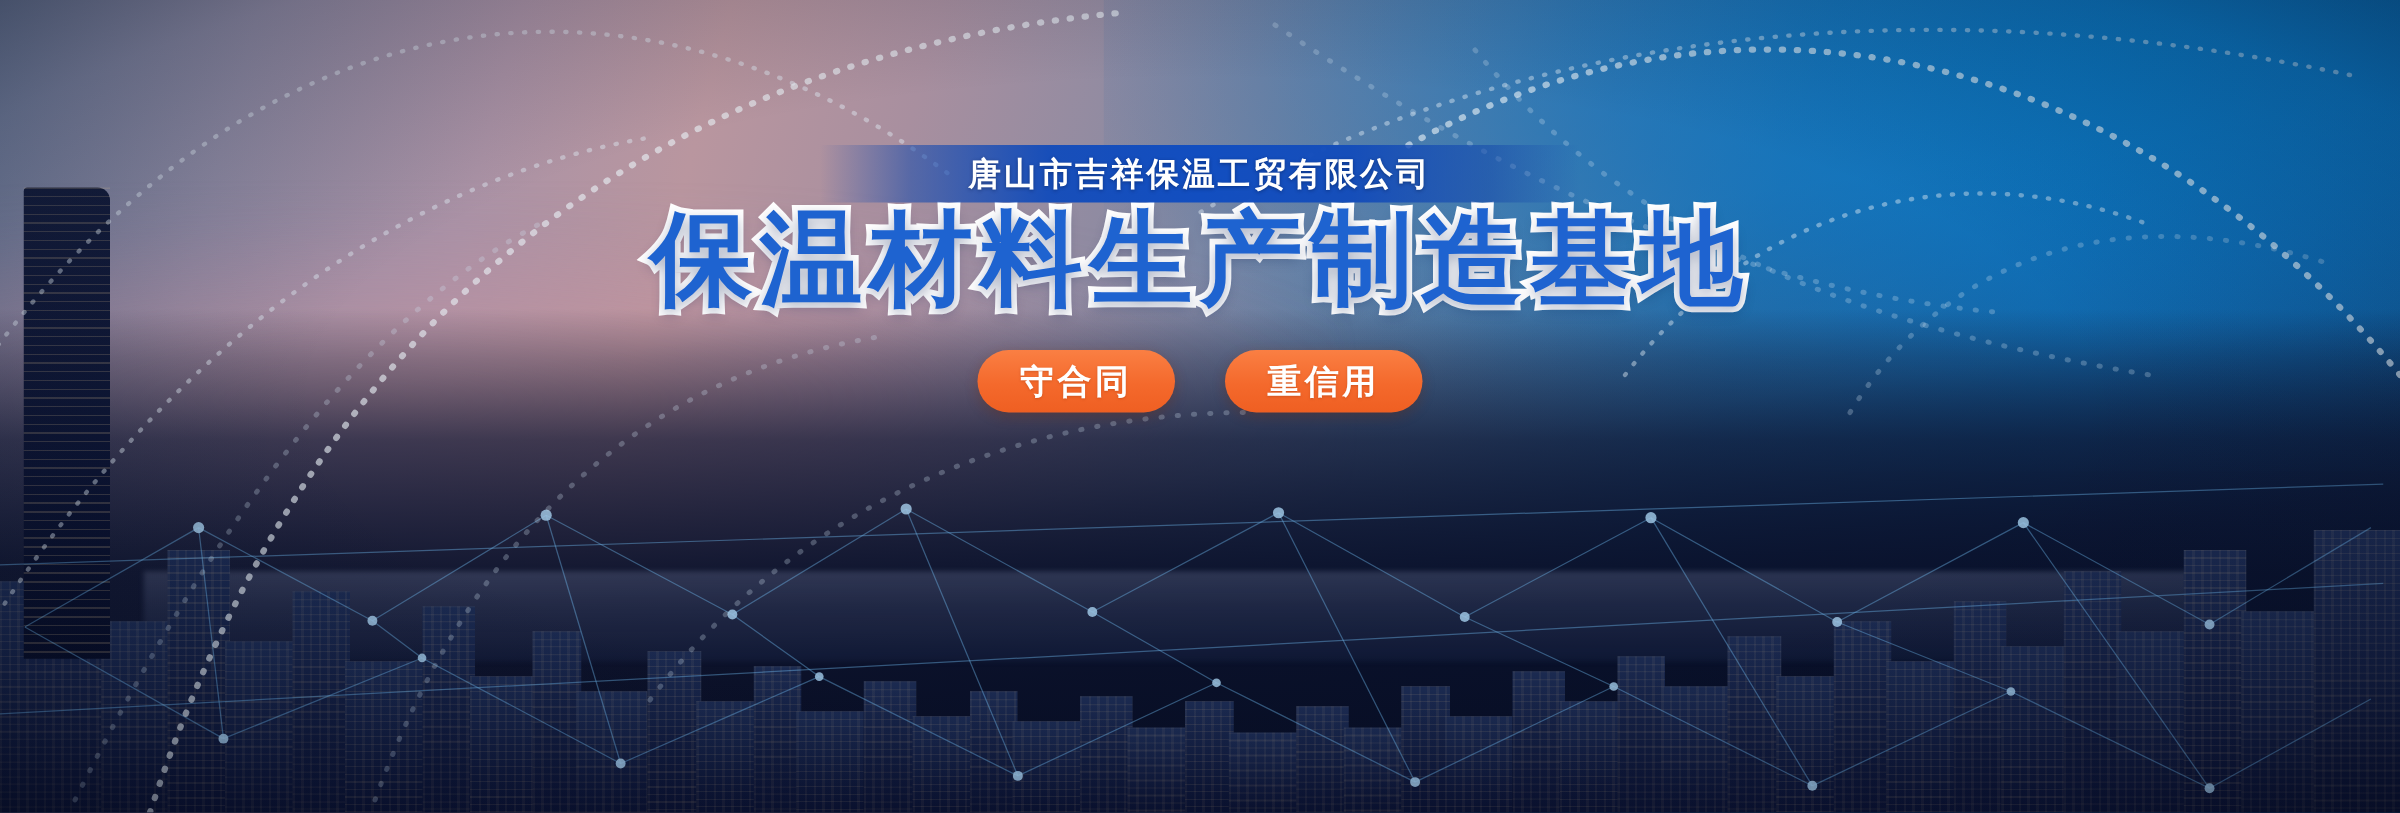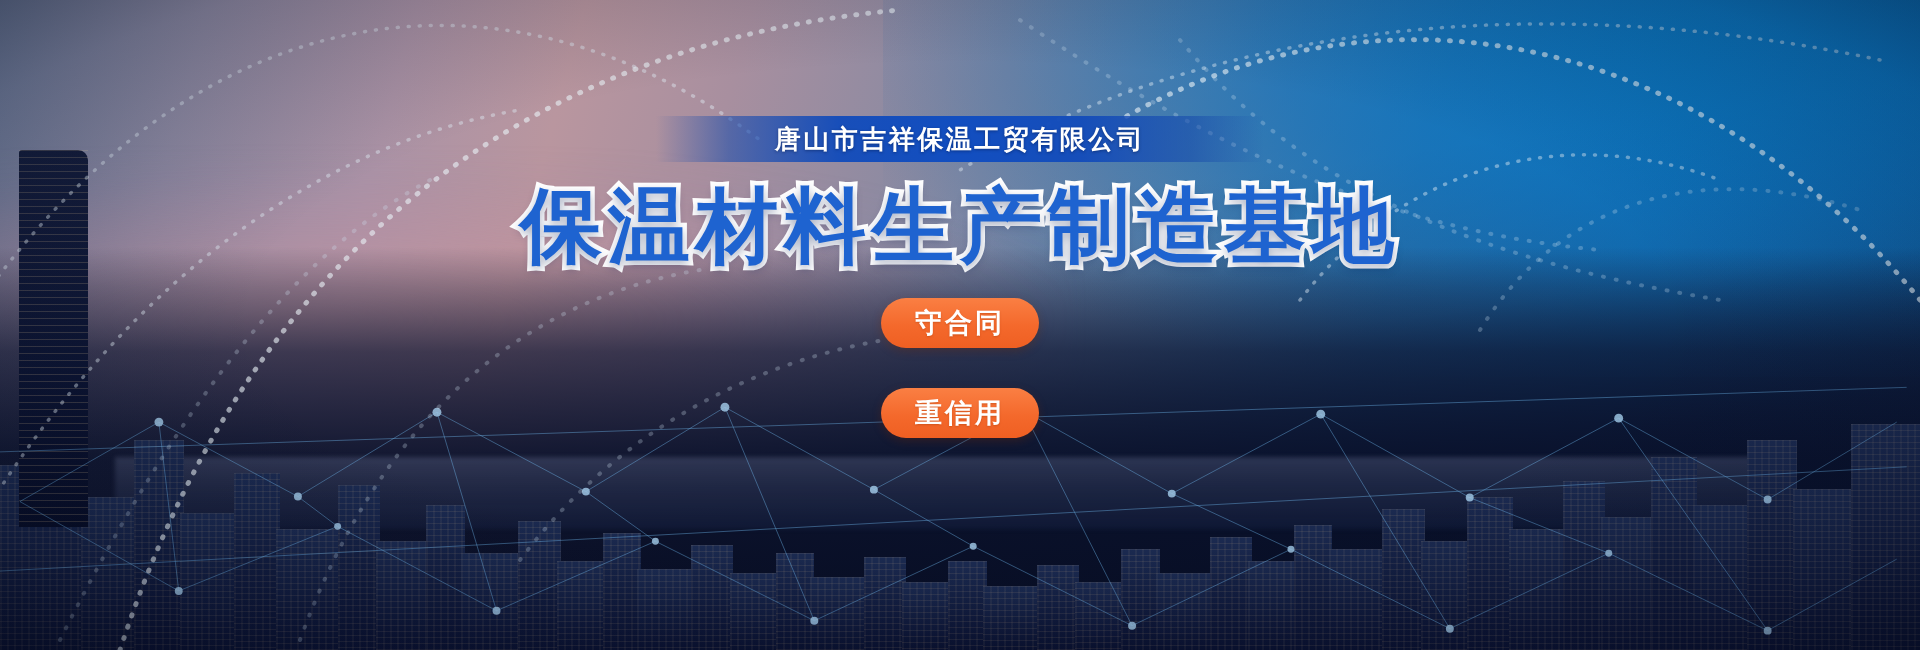--- a/index.html
+++ b/index.html
@@ -170,40 +170,39 @@
     font-size:26px;
     font-weight:bold;
     color:#ffffff;
     letter-spacing:2.5px;
     white-space:nowrap;
     text-shadow:0 1px 3px rgba(0,20,60,0.45);
   }
 
   
   .headline {
-    margin-top:18px;
+    margin-top:0;
     font-size:82px;
     font-weight:bold;
     letter-spacing:6px;
     white-space:nowrap;
     line-height:1.12;
     color:#1e63d0;
     -webkit-text-stroke:9px #ffffff;
     paint-order:stroke fill;
     text-shadow:
       0 4px 10px rgba(10,30,80,0.35),
       0 0 2px rgba(255,255,255,0.9);
   }
 
   
   .pills {
     margin-top:26px;
     display:flex;
     gap:40px;
-    flex-direction:column;
   }
   .pill {
     min-width:158px;
     height:50px;
     padding:0 26px;
     display:flex; align-items:center; justify-content:center;
     border-radius:25px;
     background:linear-gradient(180deg,#fa7f43 0%, #f4692c 55%, #ef5f22 100%);
     box-shadow:0 3px 10px rgba(120,40,0,0.30);
     cursor:pointer;

